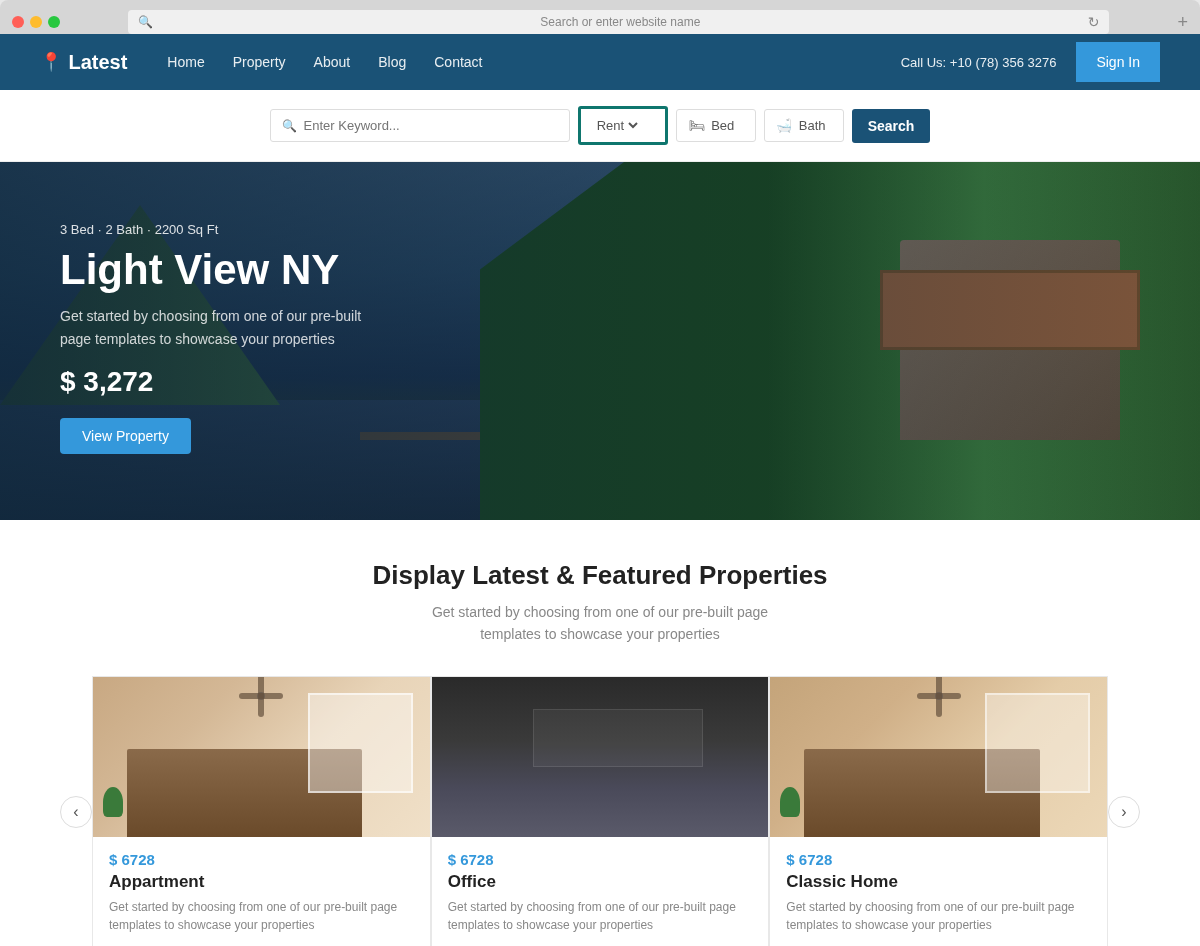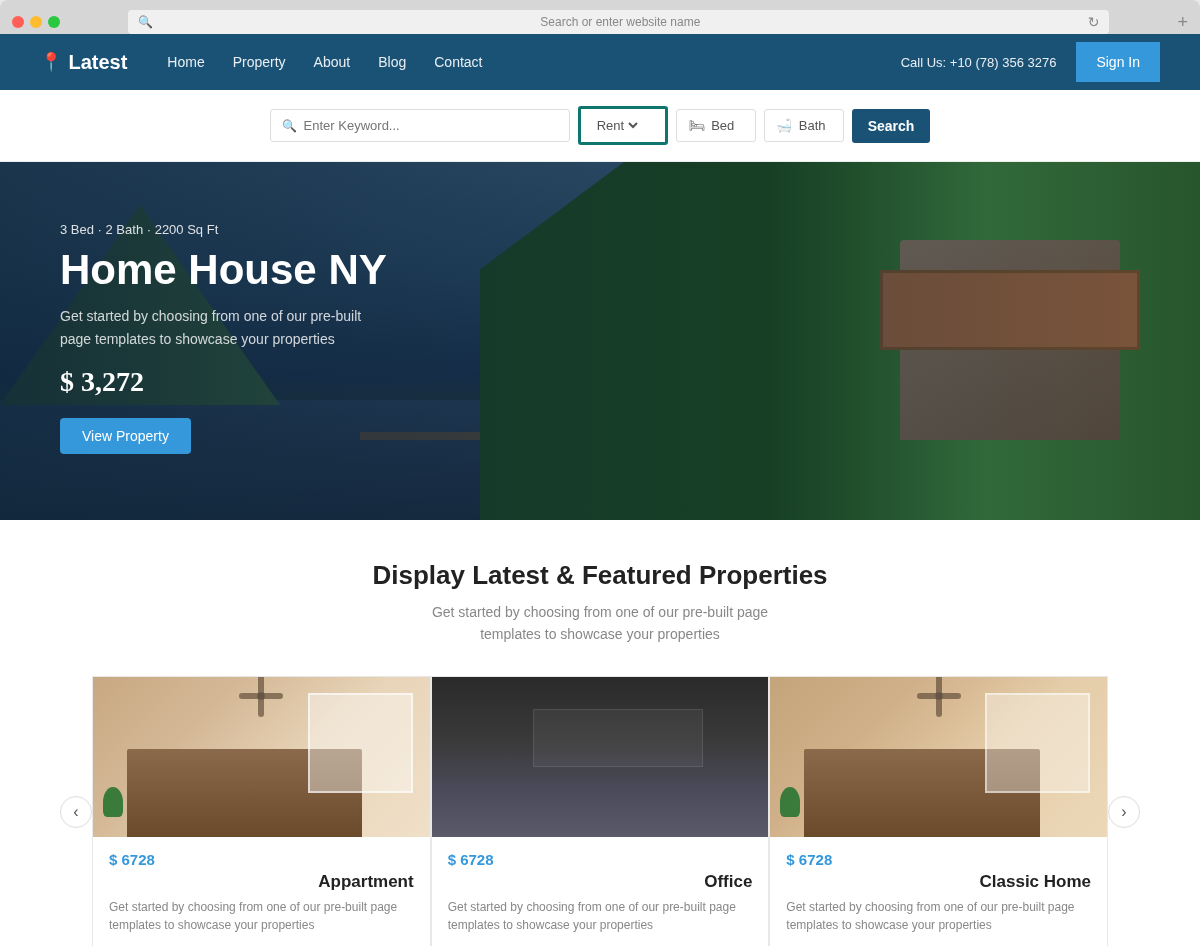--- a/index.html
+++ b/index.html
@@ -276,21 +276,20 @@
       color: rgba(255,255,255,0.8);
       max-width: 320px;
       line-height: 1.6;
       margin-bottom: 16px;
     }
     .hero-price {
       font-size: 28px;
       font-weight: 600;
       color: white;
       margin-bottom: 20px;
-      font-family: Liberation Serif, serif;
     }
     .view-btn {
       background: #3498db;
       color: white;
       border: none;
       padding: 10px 22px;
       border-radius: 4px;
       font-size: 14px;
       cursor: pointer;
     }
@@ -425,21 +424,20 @@
       color: #3498db;
       font-size: 15px;
       font-weight: 600;
       margin-bottom: 4px;
     }
     .card-name {
       font-size: 17px;
       font-weight: 700;
       color: #222;
       margin-bottom: 6px;
-      text-align: right;
     }
     .card-desc {
       font-size: 12px;
       color: #888;
       line-height: 1.5;
     }
 
     
     .fan-icon {
       position: absolute;
@@ -548,21 +546,21 @@
         <div class="hero-mountain-left"></div>
         <div class="hero-trees-right"></div>
         <div class="hero-building">
           <div class="hero-building-deck"></div>
         </div>
         <div class="hero-dock"></div>
       </div>
       <div class="hero-bg"></div>
       <div class="hero-content">
         <p class="hero-meta">3 Bed · 2 Bath · 2200 Sq Ft</p>
-        <h1 class="hero-title">Home House NY</h1>
+        <h1 class="hero-title">Light View NY</h1>
         <p class="hero-desc">Get started by choosing from one of our pre-built page templates to showcase your properties</p>
         <p class="hero-price">$ 3,272</p>
         <button class="view-btn">View Property</button>
       </div>
     </div>
 
     <div class="featured-section">
       <h2 class="featured-title">Display Latest &amp; Featured Properties</h2>
       <p class="featured-desc">Get started by choosing from one of our pre-built page templates to showcase your properties</p>
 

